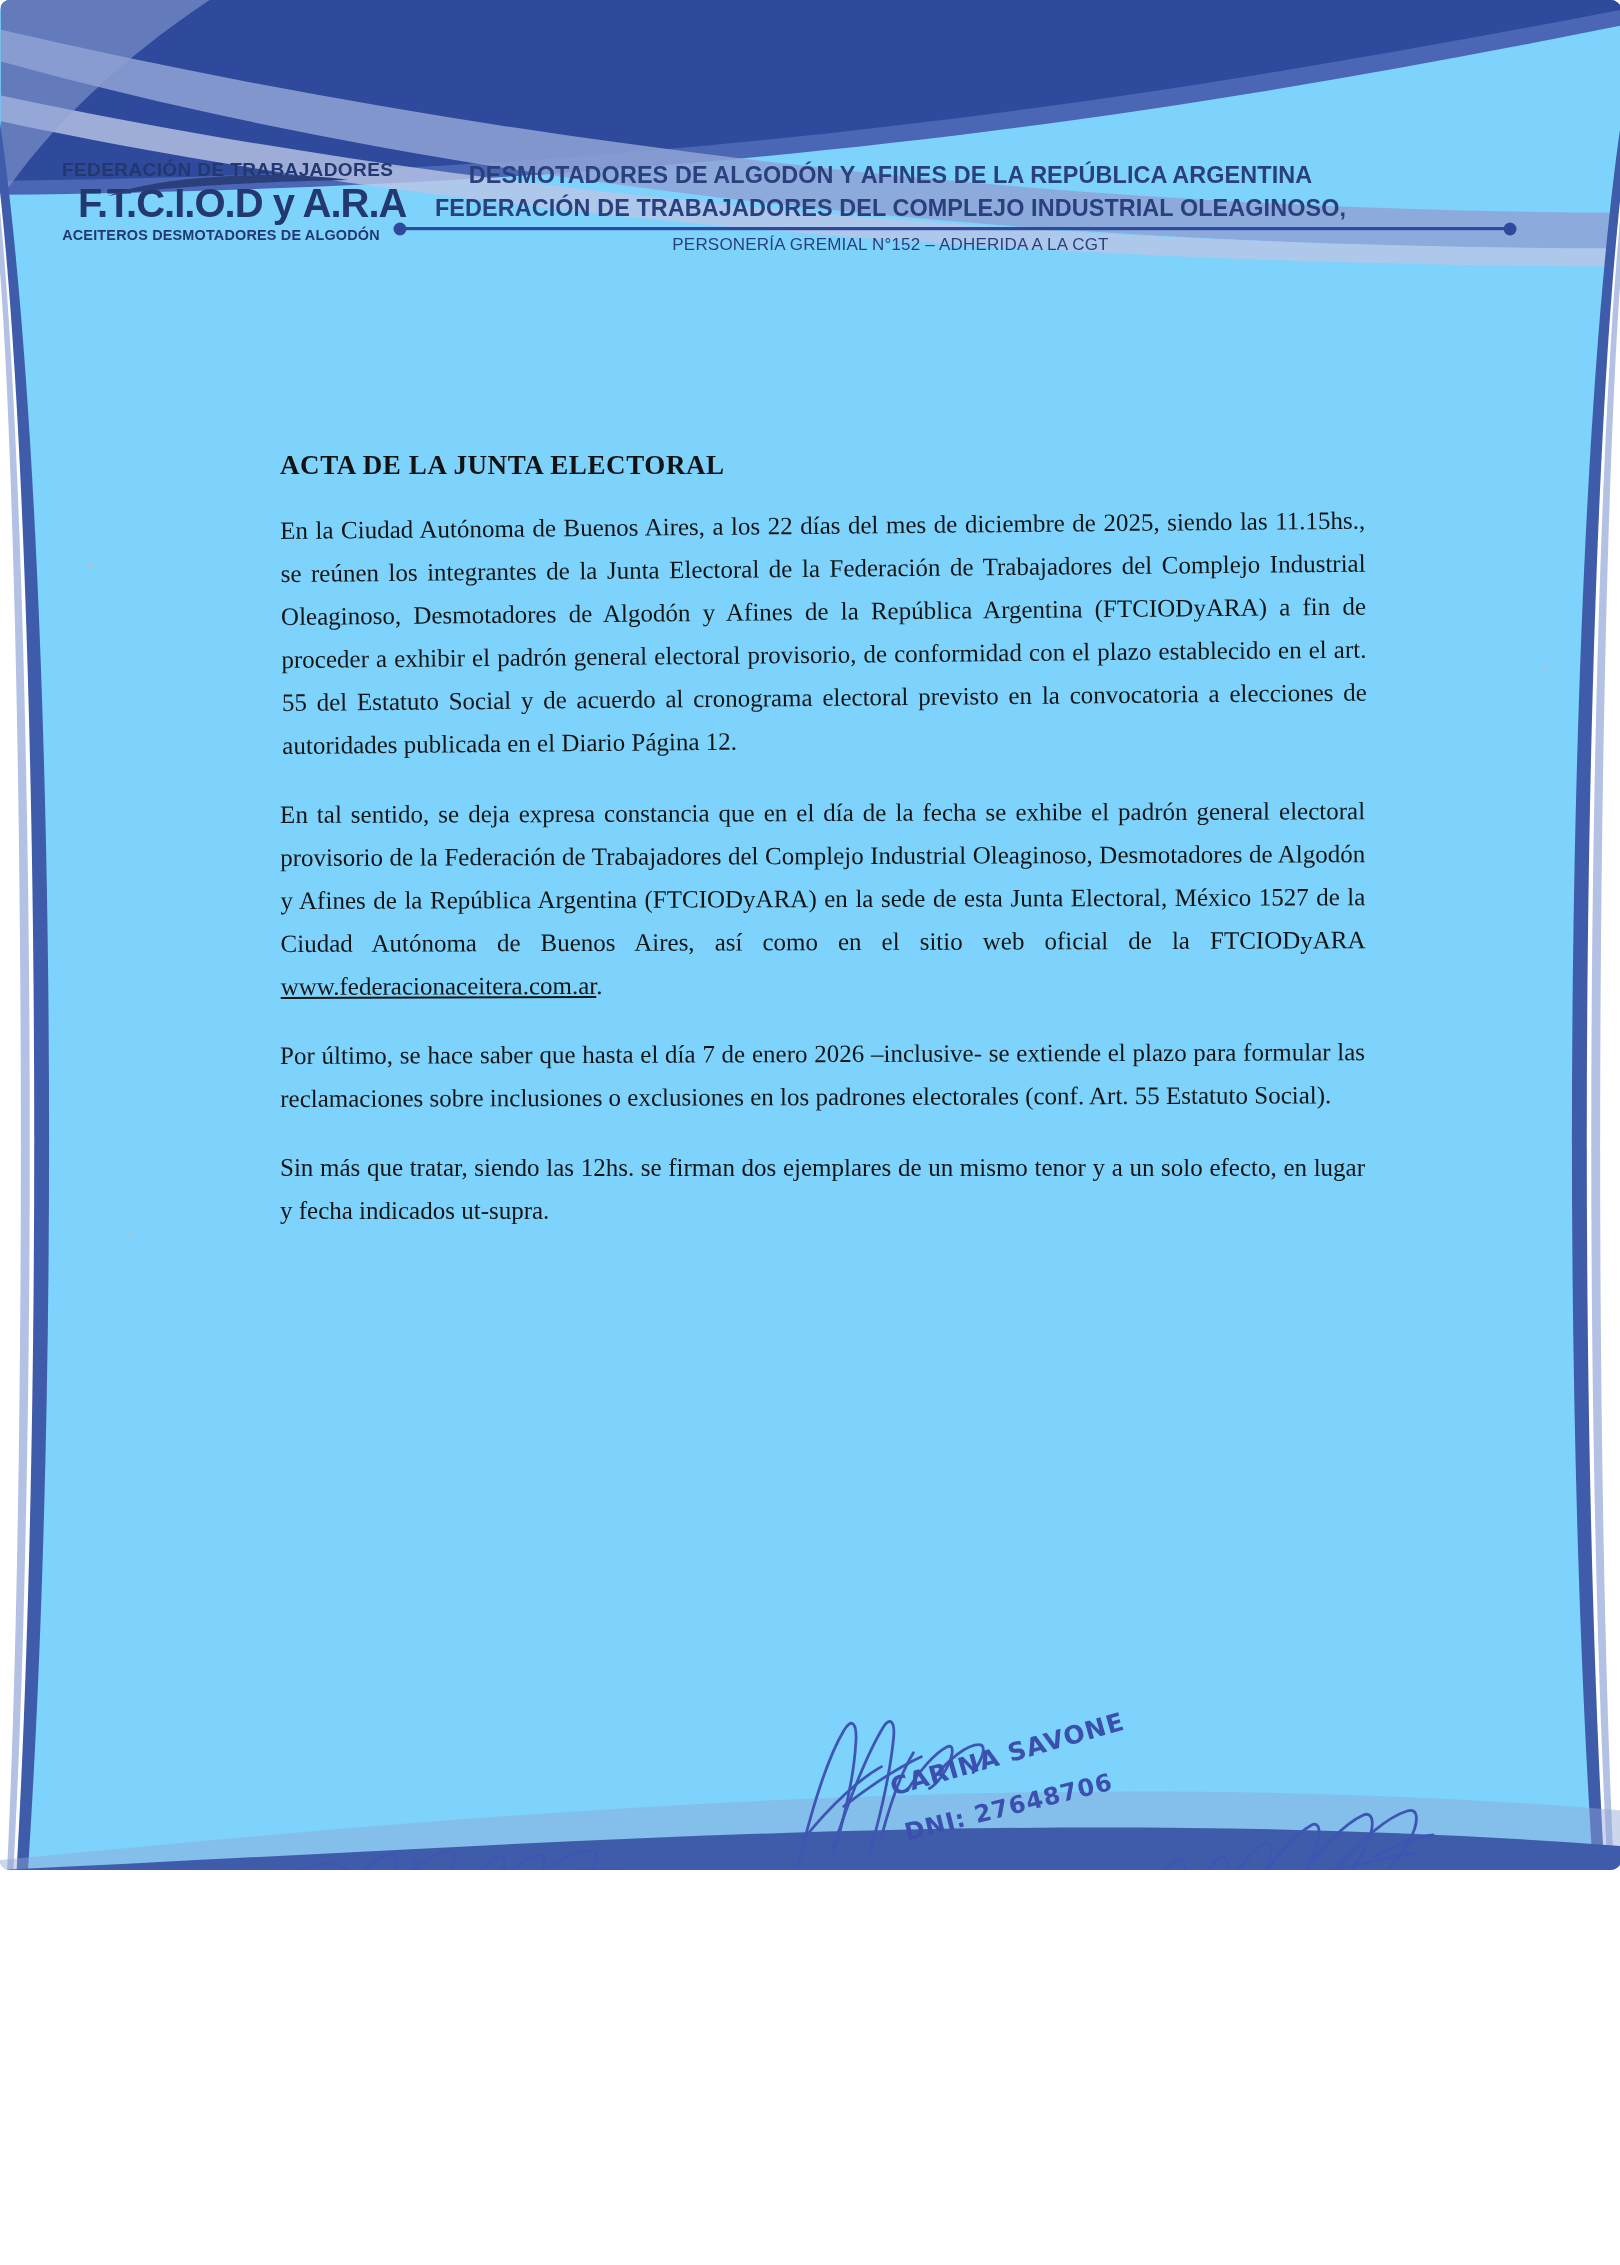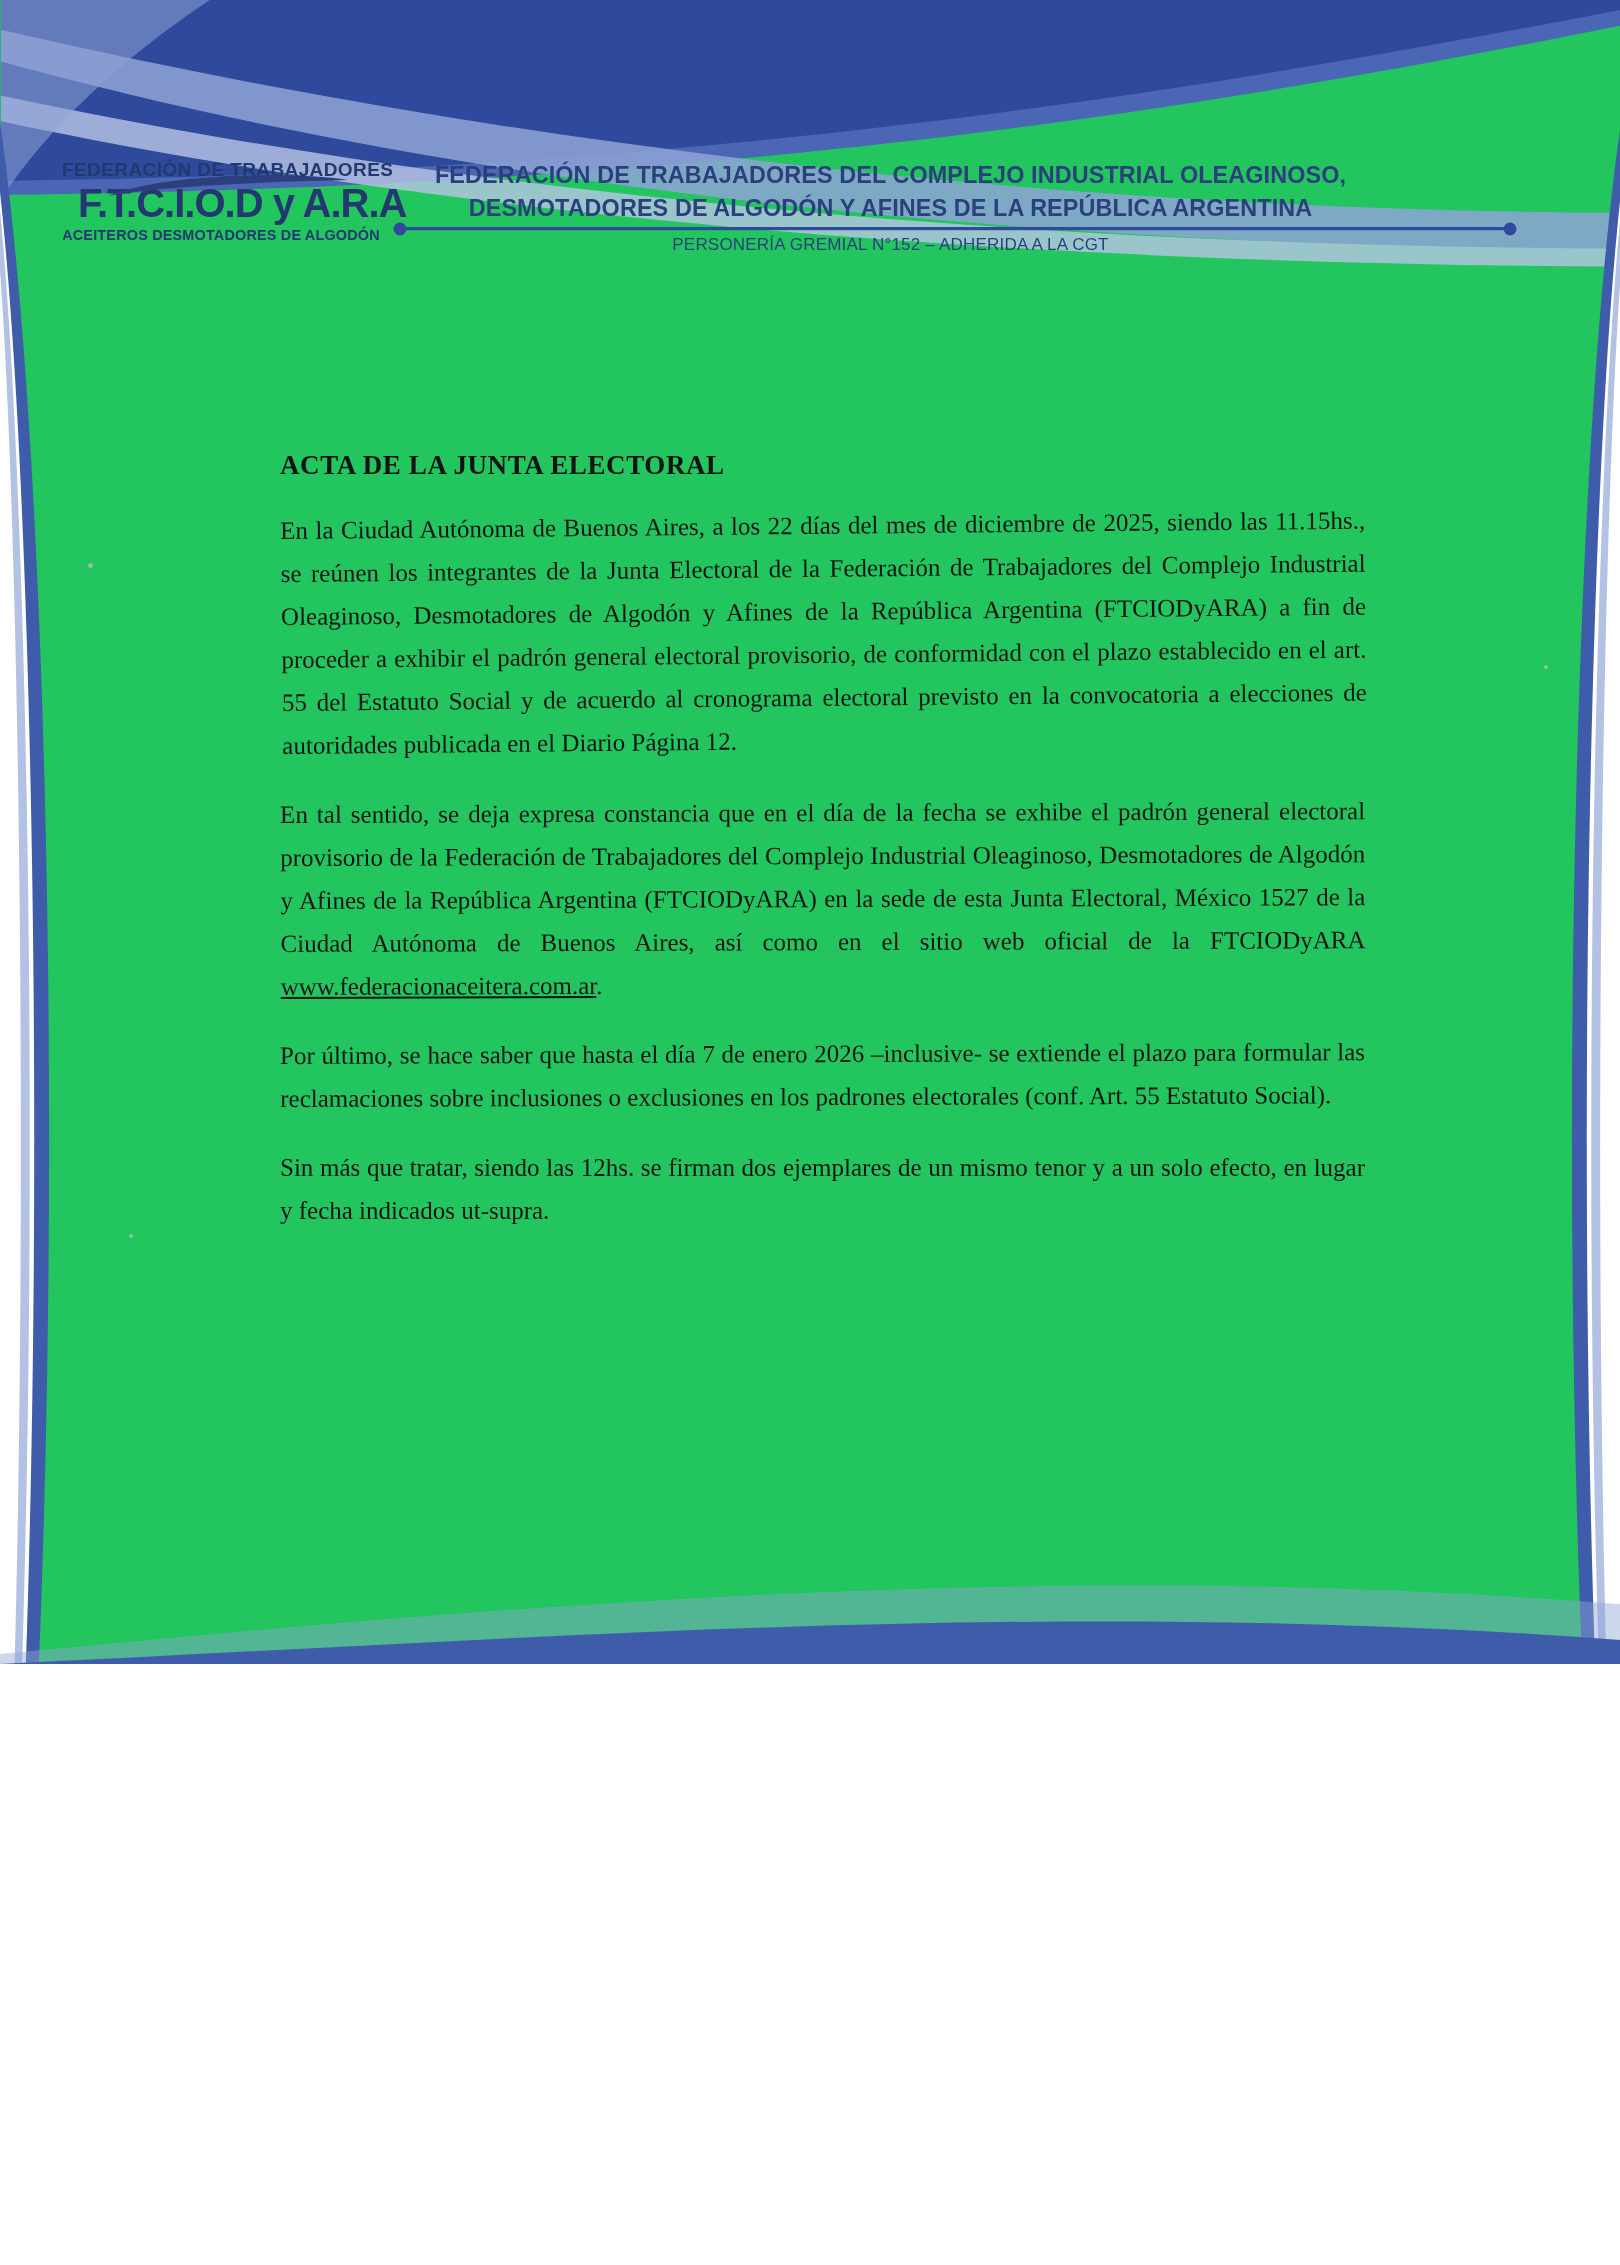--- a/index.html
+++ b/index.html
@@ -7,23 +7,24 @@
     padding: 0;
     background: #ffffff;
   }
   body {
     font-family: "Liberation Serif", serif;
   }
 
   .page {
     position: relative;
     width: 1621px;
-    height: 1664px;
-    background: #22c55e;
+    height: 1870px;
+    background: #7dd3fc;
     overflow: hidden;
+    border-radius: 10px;
   }
 
   
   .deco {
     position: absolute;
     pointer-events: none;
   }
   .deco-svg { display: block; }
 
   
@@ -292,22 +293,22 @@
         <svg width="244" height="26" viewBox="0 0 245 26">
           <path d="M2,25 C60,2 185,0 243,9 C185,10 62,14 2,25 Z" fill="#2b3f7d"></path>
         </svg>
       </div>
       <div class="logo-top-text">FEDERACIÓN DE TRABAJADORES</div>
       <div class="logo-acronym">F.T.C.I.O.D y A.R.A</div>
       <div class="logo-bottom-text">ACEITEROS DESMOTADORES DE ALGODÓN</div>
     </div>
 
     <div class="header-titles">
+      <div class="header-title-line">DESMOTADORES DE ALGODÓN Y AFINES DE LA REPÚBLICA ARGENTINA</div>
       <div class="header-title-line">FEDERACIÓN DE TRABAJADORES DEL COMPLEJO INDUSTRIAL OLEAGINOSO,</div>
-      <div class="header-title-line">DESMOTADORES DE ALGODÓN Y AFINES DE LA REPÚBLICA ARGENTINA</div>
     </div>
 
     <div class="header-rule-wrap">
       <svg width="1124" height="14" viewBox="0 0 1130 14">
         <circle cx="7" cy="7" r="6.5" fill="#2f4a9c"></circle>
         <circle cx="1123" cy="7" r="6.5" fill="#2f4a9c"></circle>
         <rect x="7" y="5" width="1116" height="3.2" fill="#2f4a9c"></rect>
       </svg>
     </div>
 

